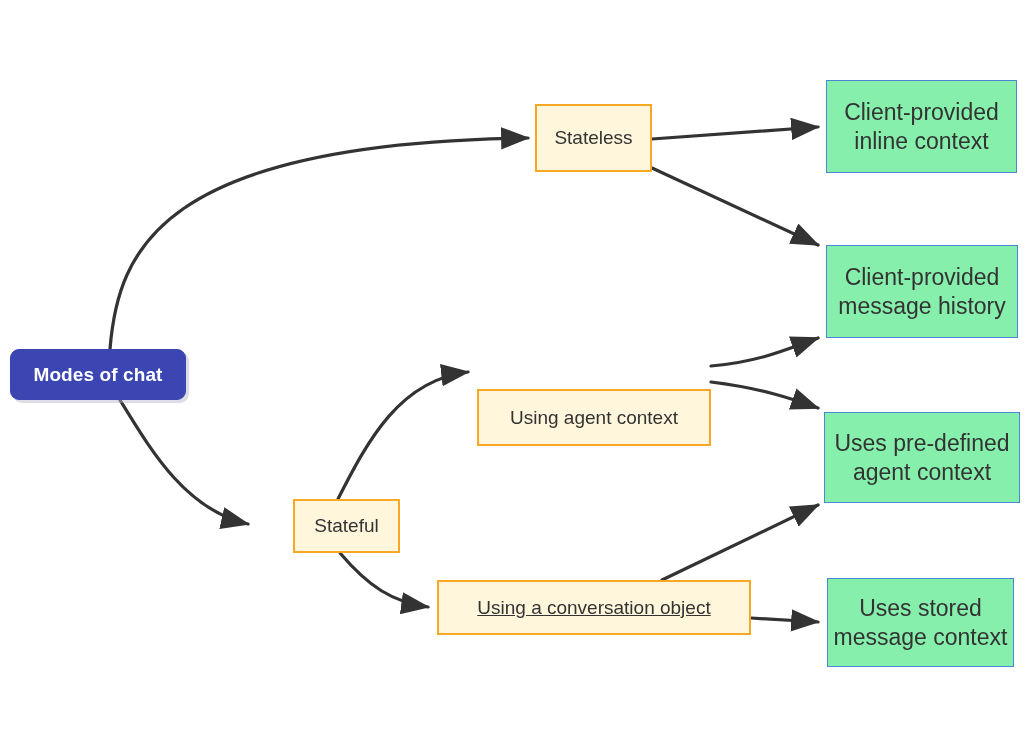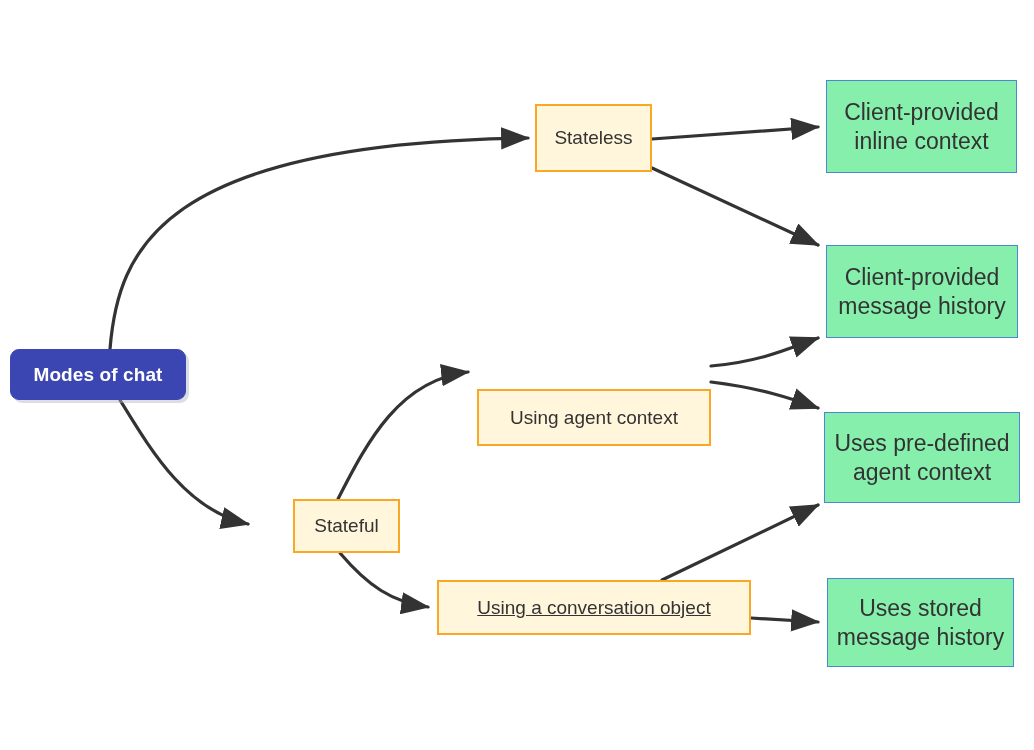--- a/index.html
+++ b/index.html
@@ -110,17 +110,17 @@
       <div class="node node-leaf" style="left: 826px; top: 245px; width: 192px; height: 93px;">
         <span class="node-label">Client-provided
 message history</span>
       </div>
       <div class="node node-leaf" style="left: 824px; top: 412px; width: 196px; height: 91px;">
         <span class="node-label">Uses pre-defined
 agent context</span>
       </div>
       <div class="node node-leaf" style="left: 827px; top: 578px; width: 187px; height: 89px;">
         <span class="node-label">Uses stored
-message history</span>
+message context</span>
       </div>
     </div>
 
 </div>
 
 </body></html>

